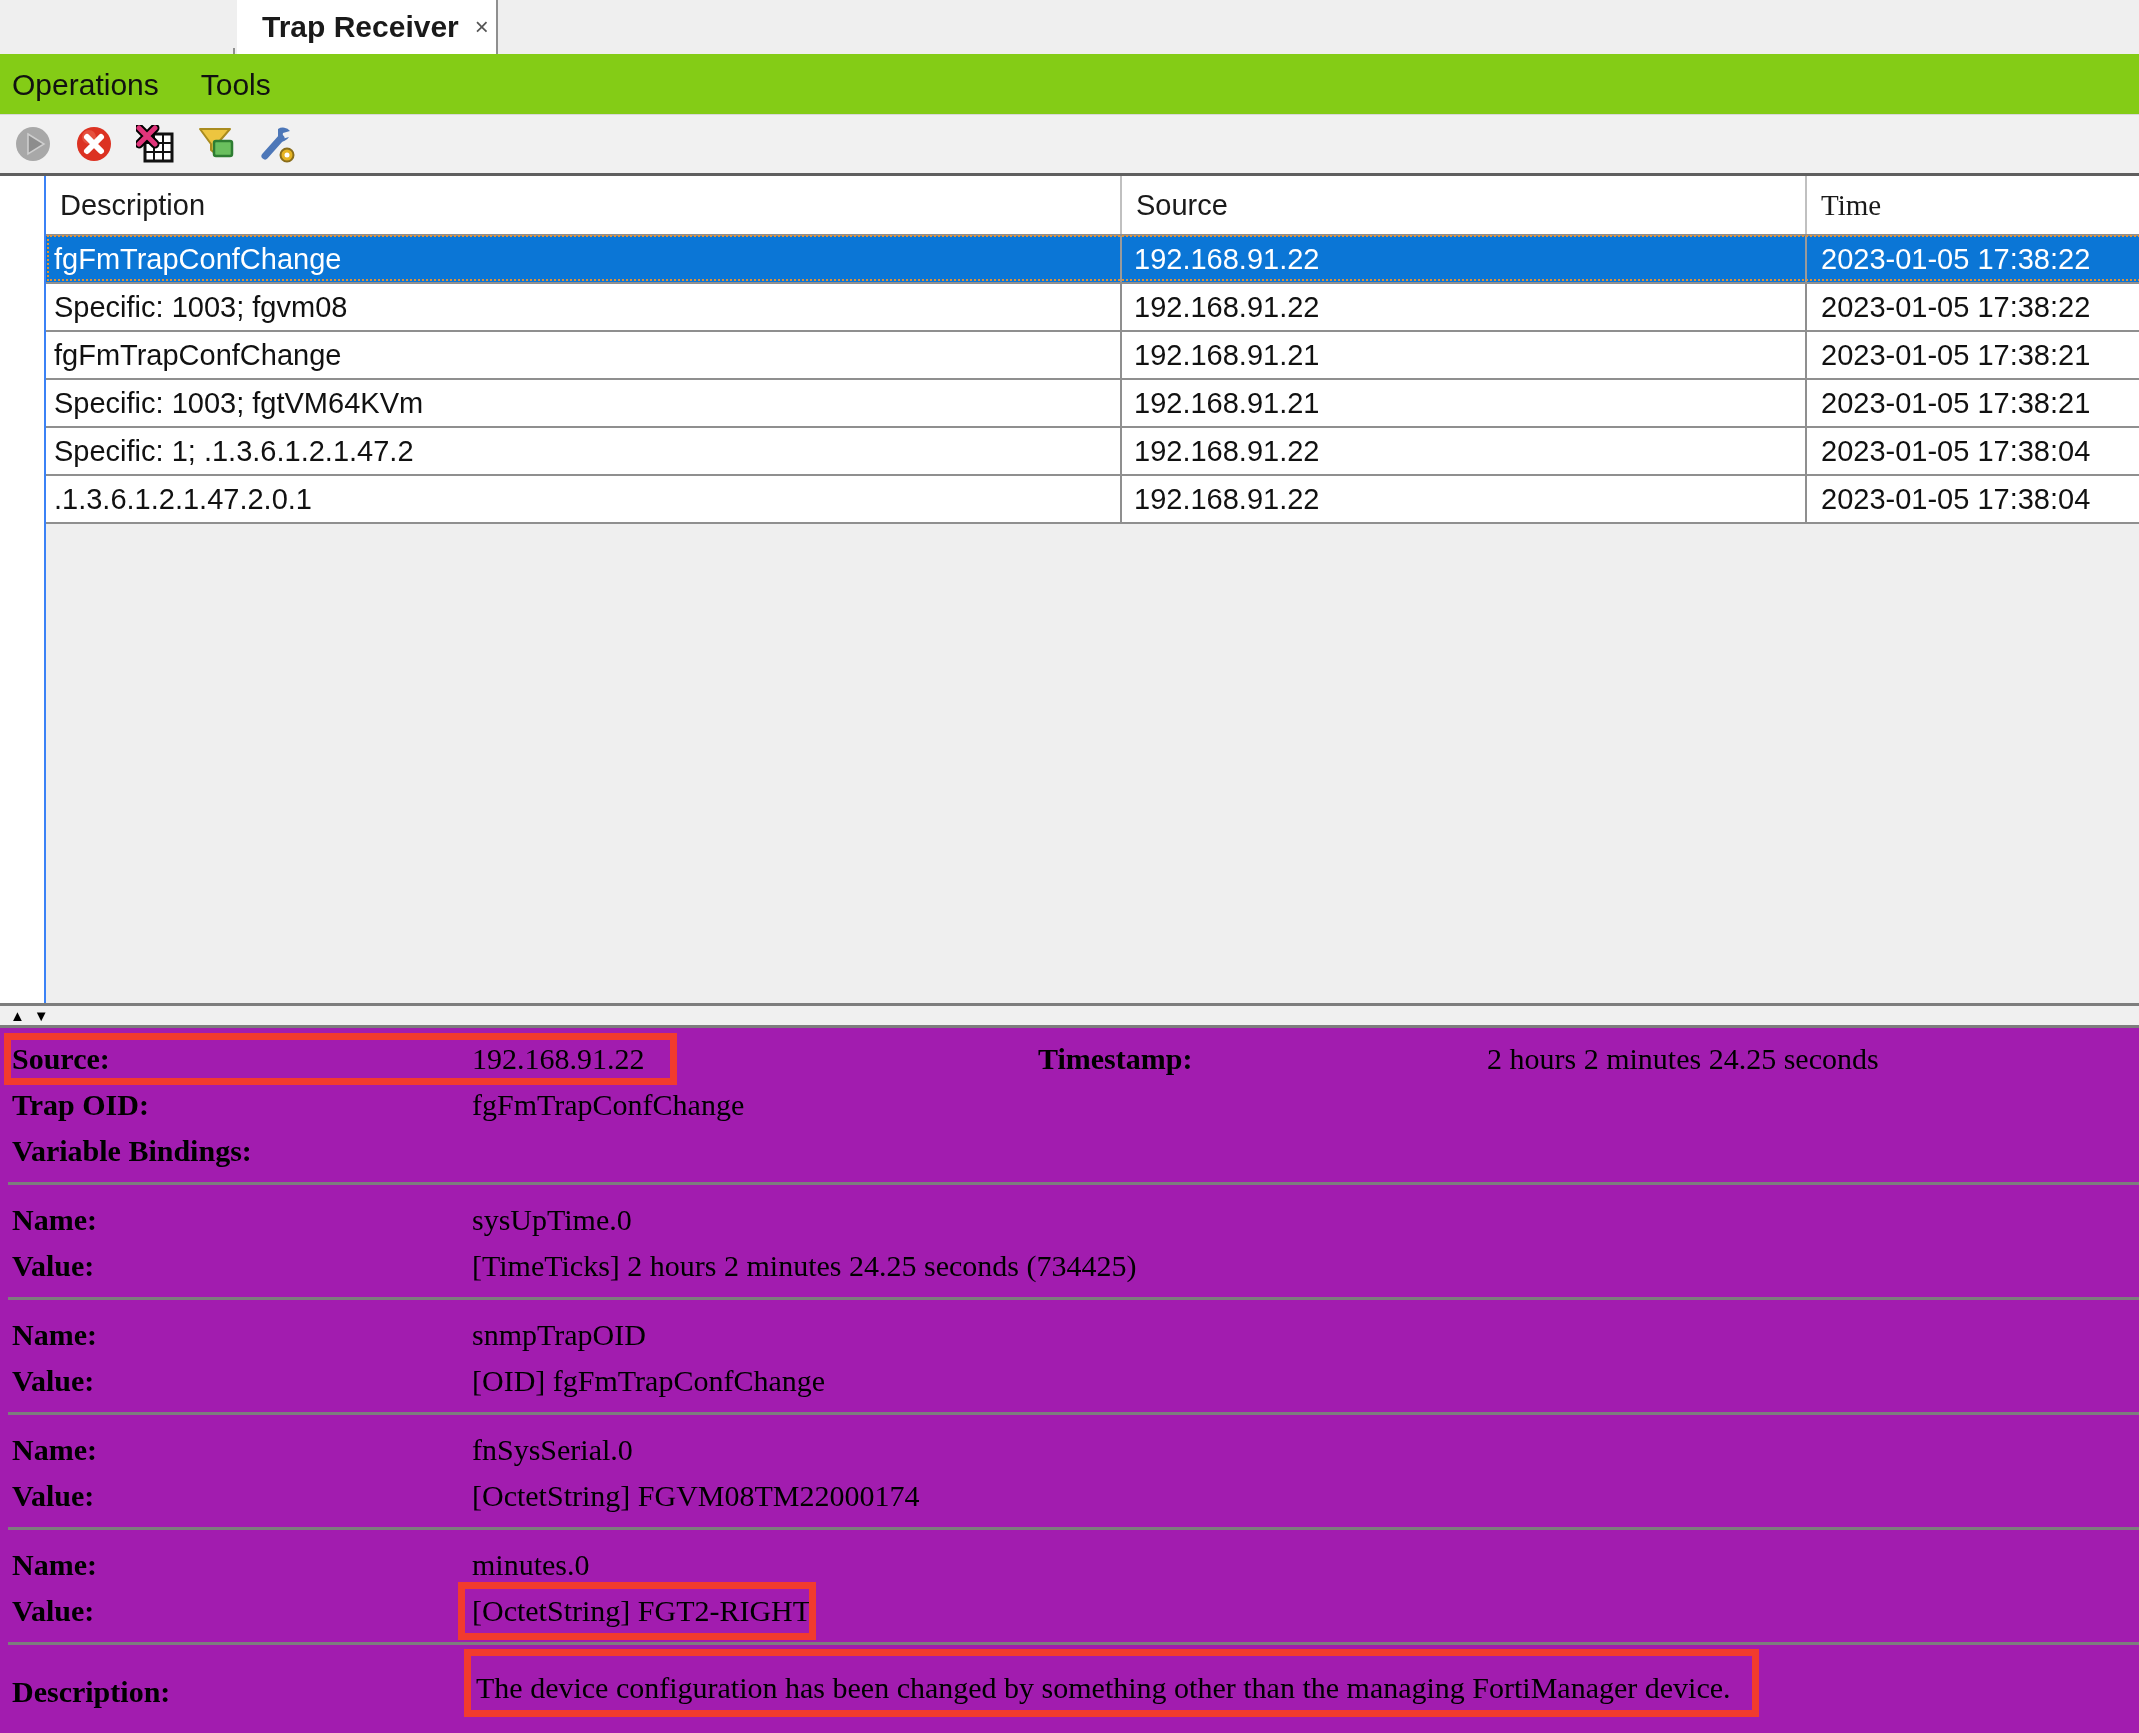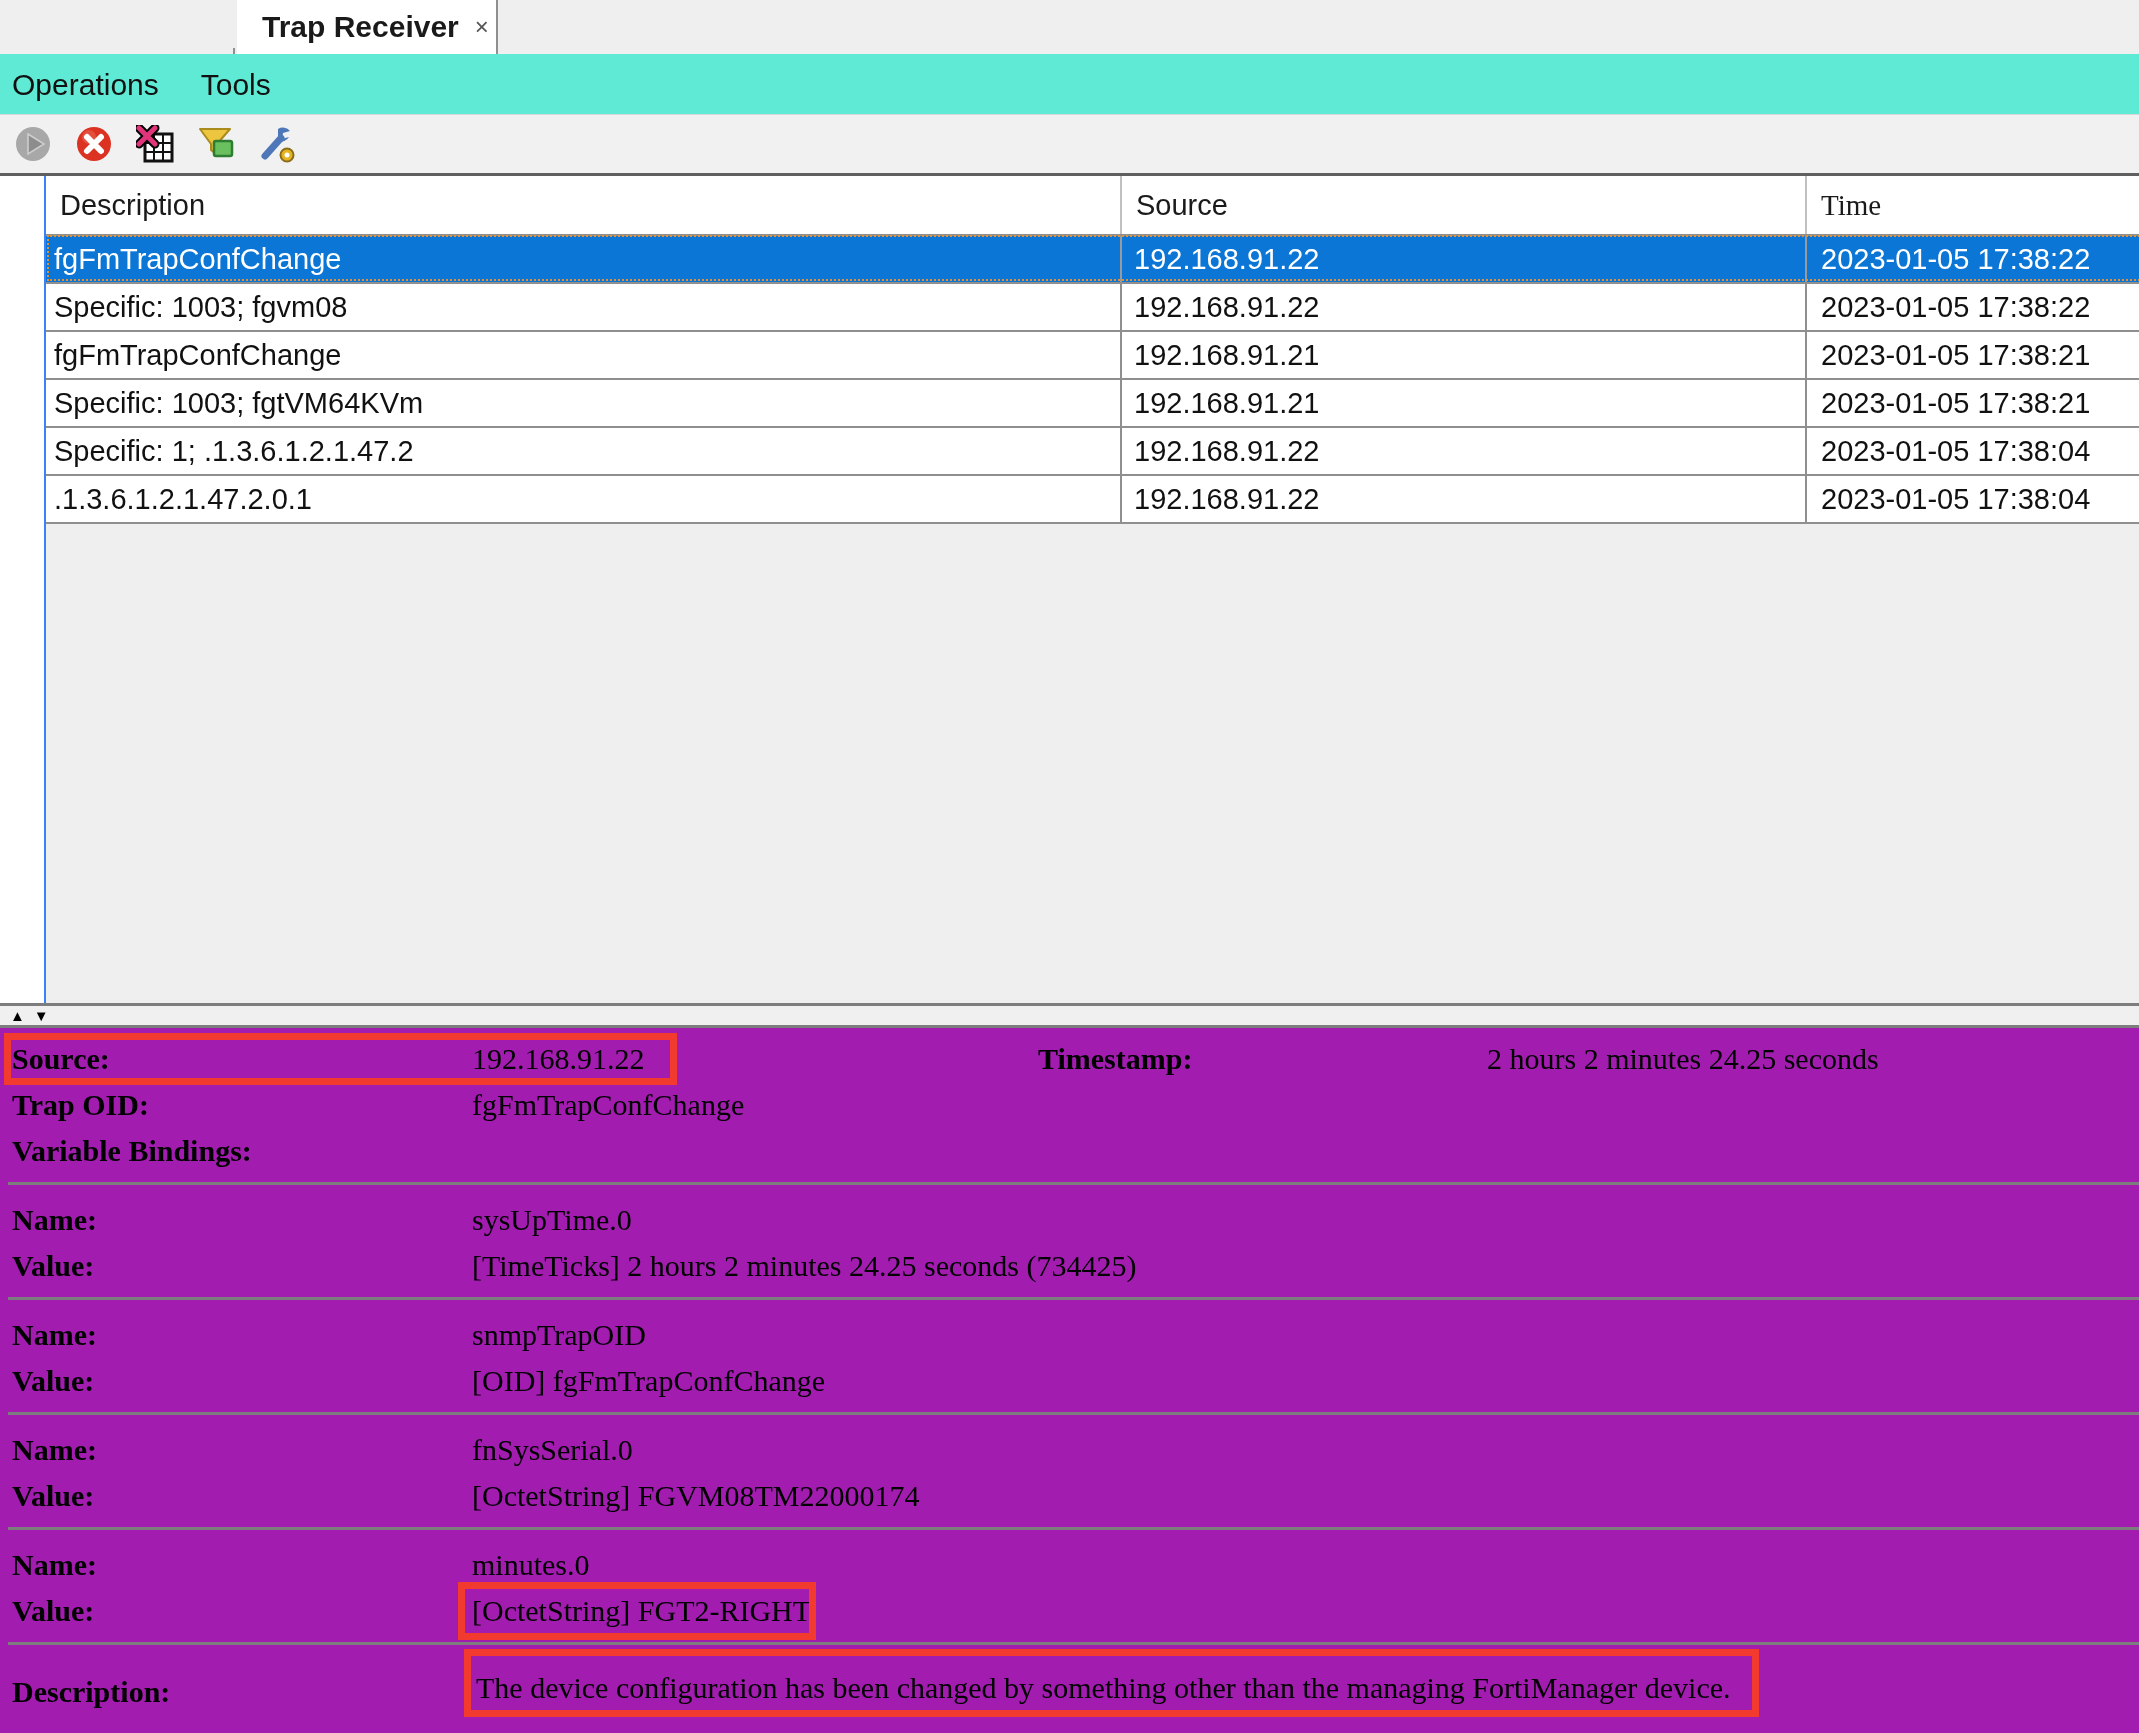--- a/index.html
+++ b/index.html
@@ -7,21 +7,21 @@
   .app { position: relative; width: 2139px; height: 1733px; overflow: hidden; background: #fff; }
 
   
   .tabbar { position: absolute; left: 0; top: 0; width: 2139px; height: 54px; background: #efefef; }
   .tab { position: absolute; top: 0; height: 54px; display: flex; align-items: center; font-size: 30px; color: #1a1a1a; cursor: default; }
   .tab-inactive { left: 0; width: 235px; padding-left: 25px; background: #efefef; border-right: 2px solid #8f8f8f; margin-top: 48px; }
   .tab-active { left: 237px; width: 261px; padding-left: 25px; background: #ffffff; border-right: 2px solid #8f8f8f; font-weight: bold; }
   .tab-close { font-weight: normal; font-size: 24px; color: #555; margin-left: 16px; }
 
   
-  .menubar { position: absolute; left: 0; top: 54px; width: 2139px; height: 61px; background: #5eead4; display: flex; align-items: center; }
+  .menubar { position: absolute; left: 0; top: 54px; width: 2139px; height: 61px; background: #84cc16; display: flex; align-items: center; }
   .menu-item { font-size: 30px; color: #111; padding: 4px 10px; }
   .menu-item:first-child { margin-left: 2px; }
   .menu-item + .menu-item { margin-left: 22px; }
 
   
   .toolbar { position: absolute; left: 0; top: 114px; width: 2139px; height: 62px; background: #f1f1f1; border-top: 1px solid #d8d8d8; border-bottom: 3px solid #5f5f5f; display: flex; align-items: center; }
   .tbtn { width: 40px; height: 40px; margin-left: 21px; display: flex; align-items: center; justify-content: center; }
   .tbtn:first-child { margin-left: 13px; }
   .tbtn svg { width: 38px; height: 38px; display: block; }
 

